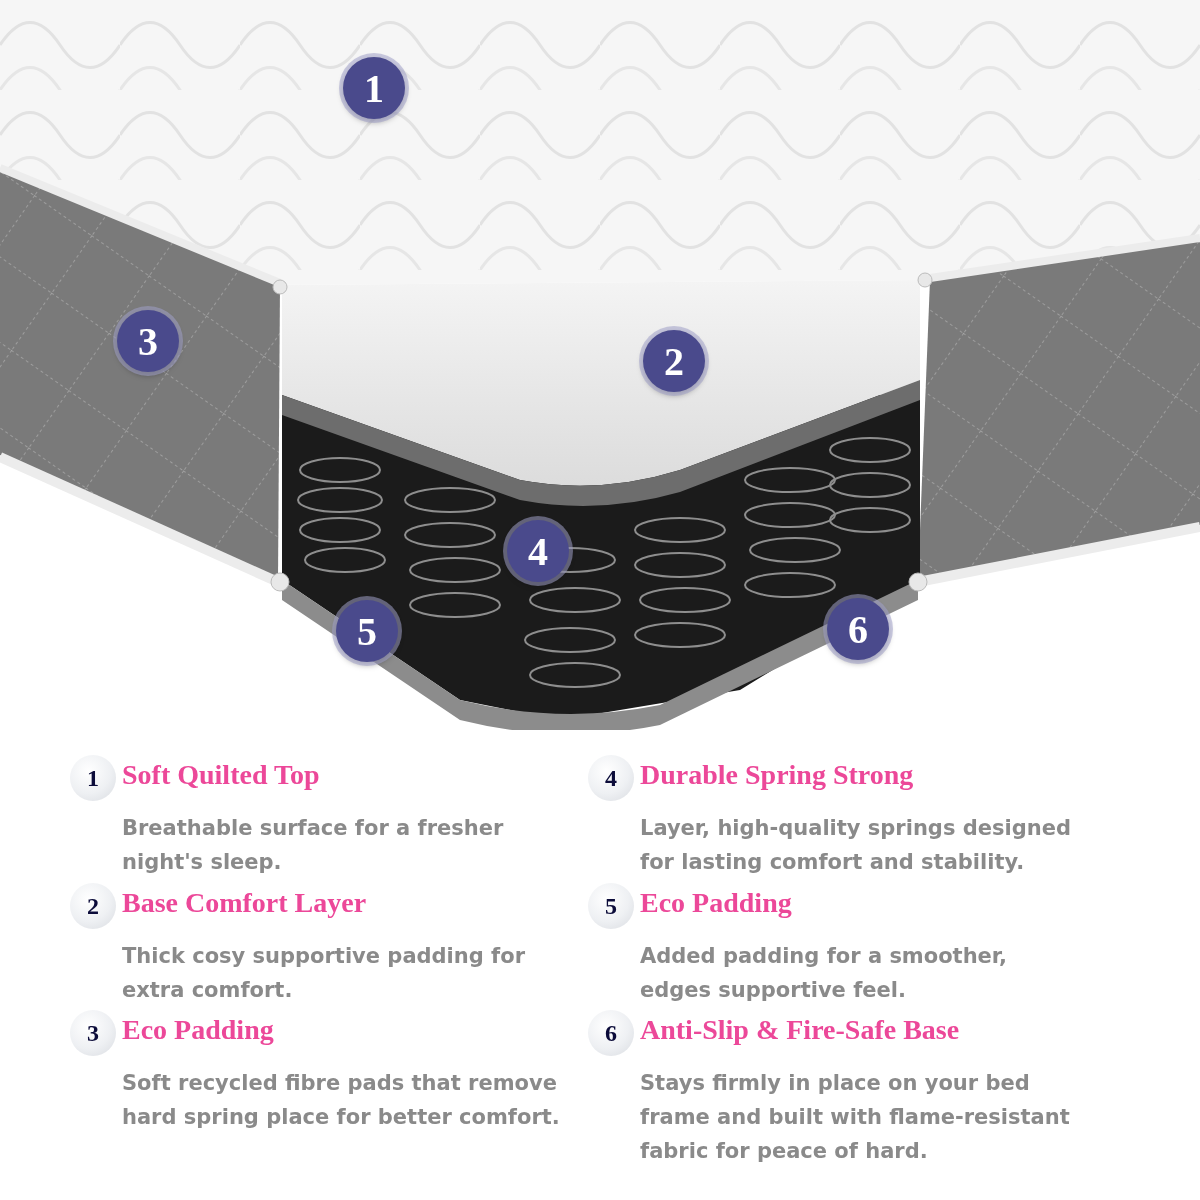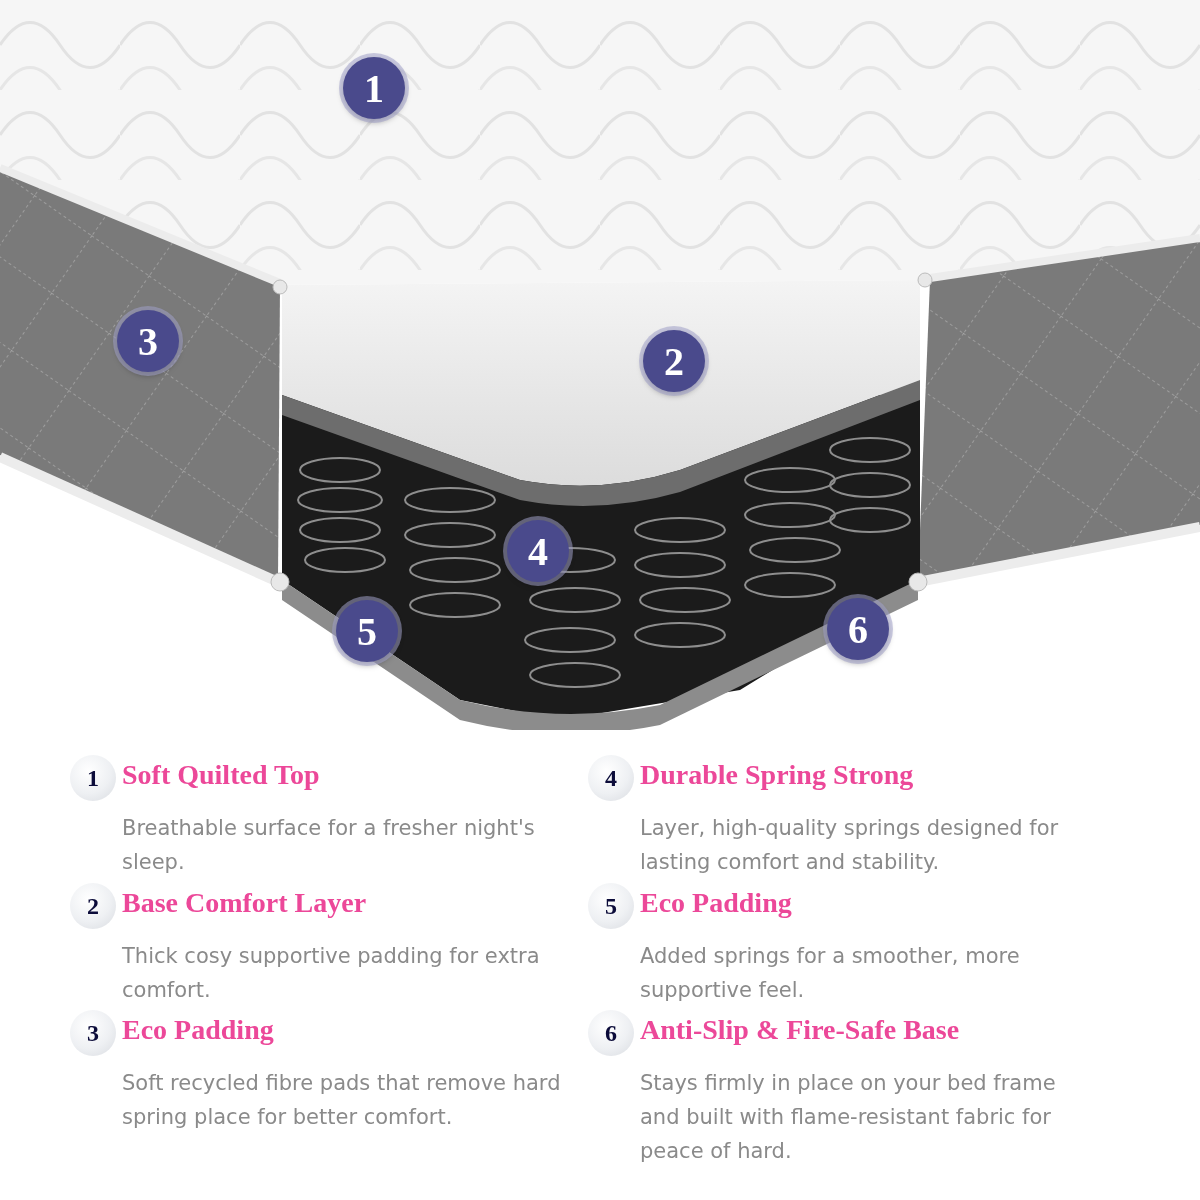--- a/index.html
+++ b/index.html
@@ -10,21 +10,21 @@
     color:#fff;font-family:"Liberation Serif",serif;font-weight:bold;font-size:40px;
     display:flex;align-items:center;justify-content:center;}
   .features{position:absolute;left:0;top:750px;width:1200px;}
   .feat{position:absolute;width:500px;}
   .num{position:absolute;left:0;top:0;width:46px;height:46px;border-radius:50%;
     background:radial-gradient(circle at 40% 35%,#ffffff 0%,#eef0f3 55%,#d8dbe0 100%);
     color:#0c0c3a;font-weight:bold;font-size:24px;display:flex;align-items:center;justify-content:center;}
   .title{position:absolute;left:52px;top:4px;font-family:"Liberation Serif",serif;font-weight:bold;
     font-size:28px;color:#ec4899;white-space:nowrap;}
   .desc{position:absolute;left:52px;top:56px;width:440px;font-family:"DejaVu Sans",sans-serif;
-    font-size:21px;line-height:34px;color:#8a8a8a;font-weight:400;}
+    font-size:21px;line-height:34px;color:#8a8a8a;font-weight:700;}
 </style>
 </head>
 <body>
 
 <div class="illus">
   <svg width="1200" height="730" viewBox="0 0 1200 730">
     <defs>
       <pattern id="quilt" width="120" height="90" patternUnits="userSpaceOnUse">
         <rect width="120" height="90" fill="#f6f6f6"></rect>
         <path d="M0 45 Q30 0 60 45 T120 45" fill="none" stroke="#e2e2e2" stroke-width="3"></path>
@@ -115,20 +115,20 @@
     <div class="desc">Soft recycled fibre pads that remove hard spring place for better comfort.</div>
   </div>
   <div class="feat" style="left:588px;top:5px;">
     <div class="num">4</div>
     <div class="title">Durable Spring Strong</div>
     <div class="desc">Layer, high-quality springs designed for lasting comfort and stability.</div>
   </div>
   <div class="feat" style="left:588px;top:133px;">
     <div class="num">5</div>
     <div class="title">Eco Padding</div>
-    <div class="desc">Added springs for a smoother, more supportive feel.</div>
+    <div class="desc">Added padding for a smoother, edges supportive feel.</div>
   </div>
   <div class="feat" style="left:588px;top:260px;">
     <div class="num">6</div>
     <div class="title">Anti-Slip &amp; Fire-Safe Base</div>
     <div class="desc">Stays firmly in place on your bed frame and built with flame-resistant fabric for peace of hard.</div>
   </div>
 </div>
 
 </body></html>

